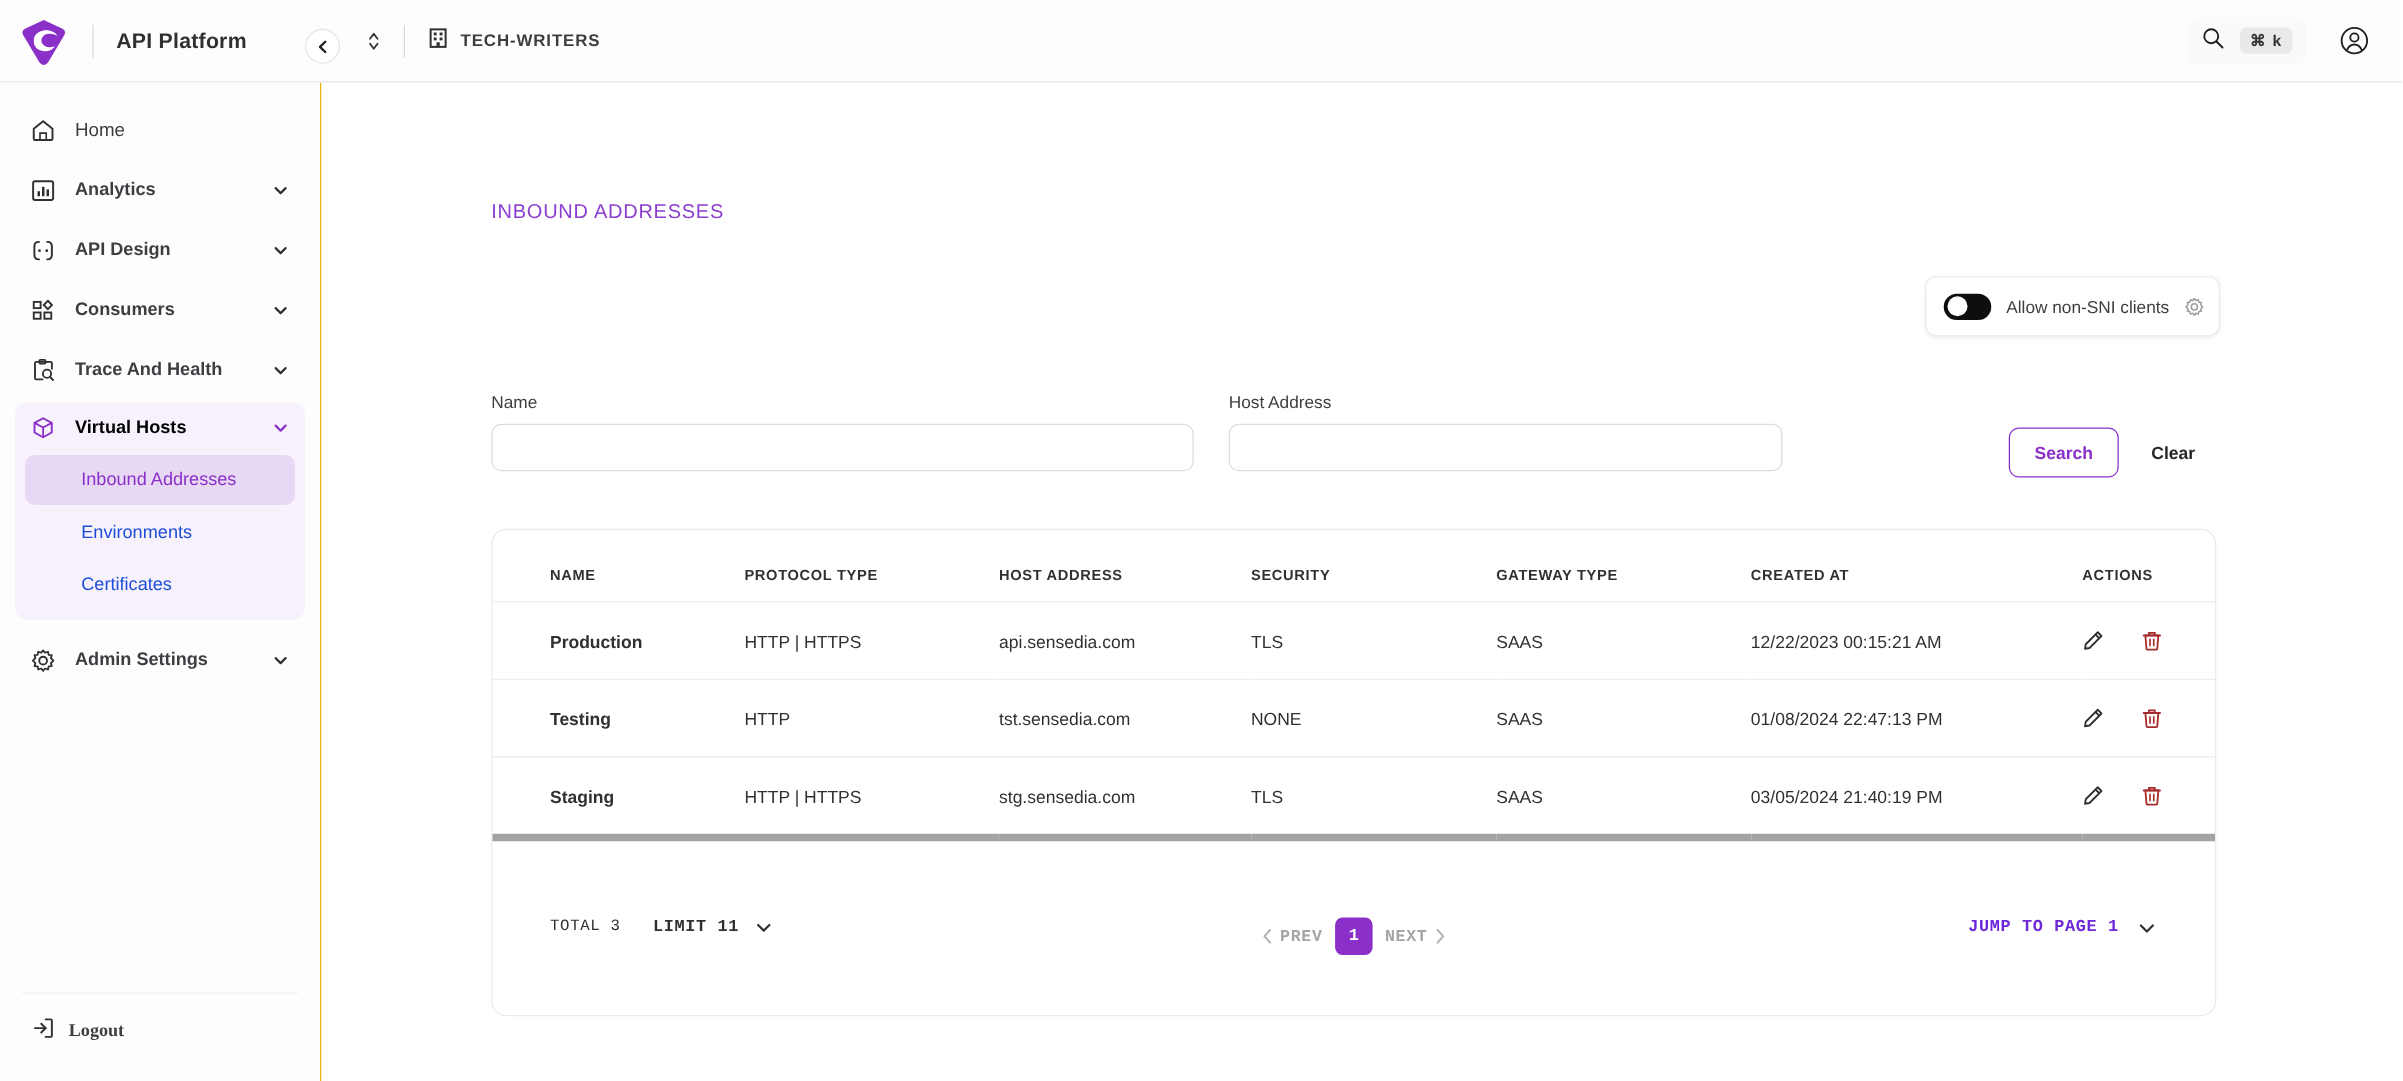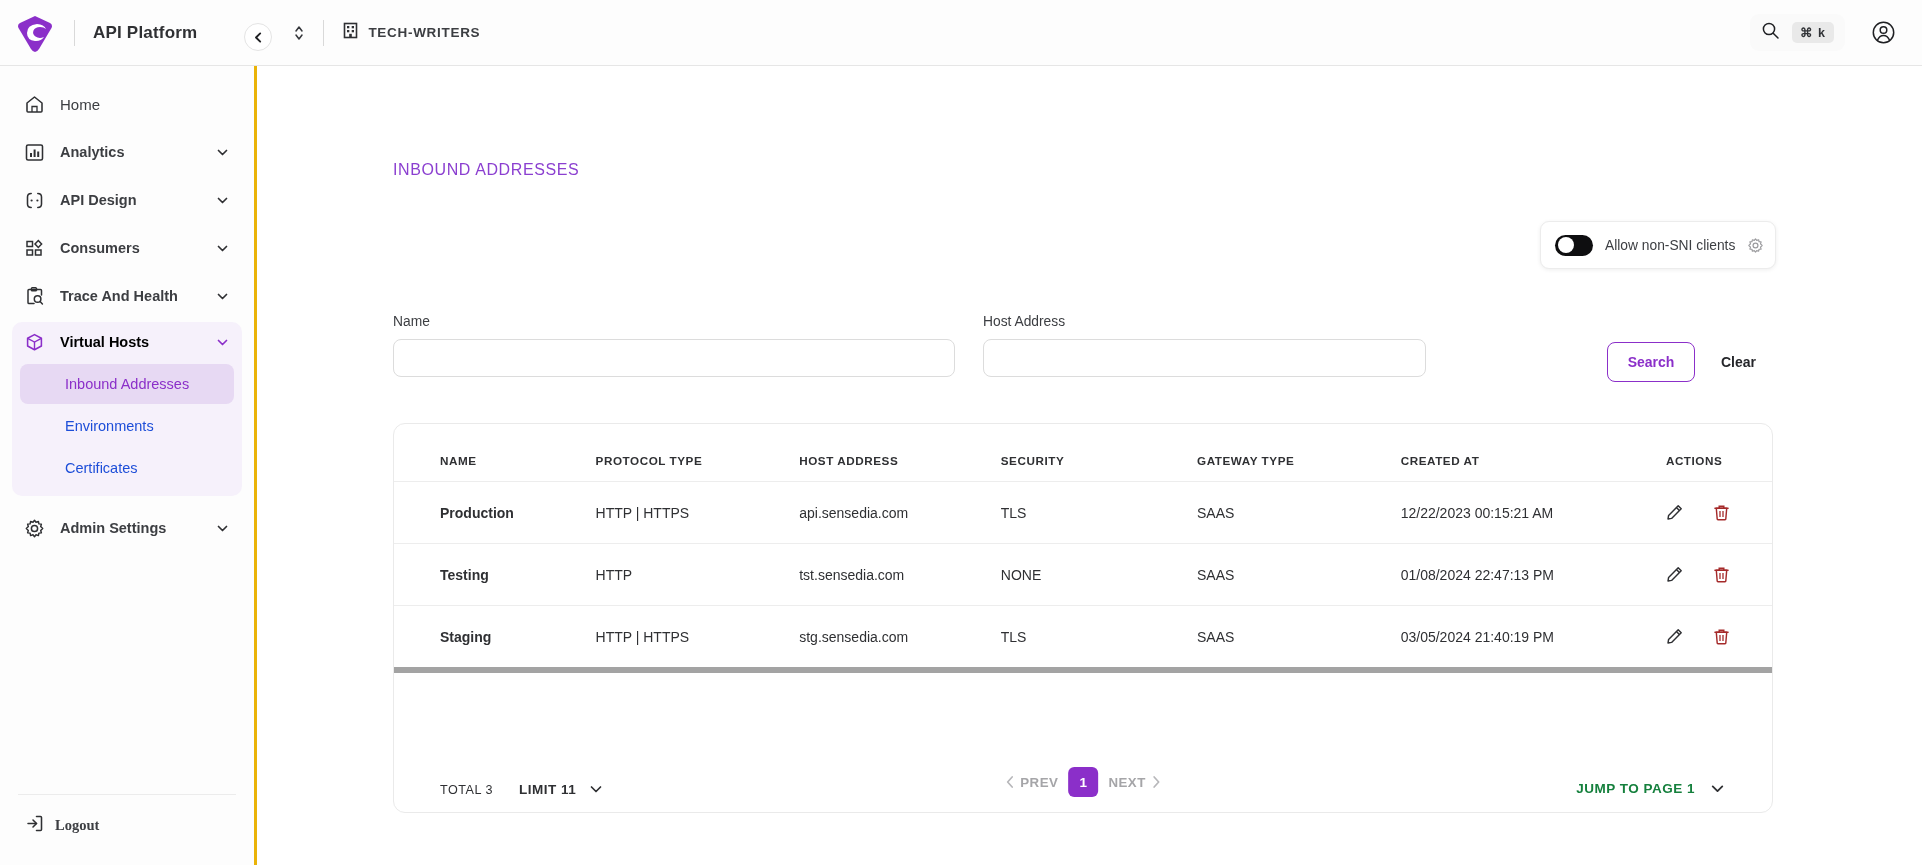--- a/index.html
+++ b/index.html
@@ -38,21 +38,21 @@
     background: #e9e9e9; border-radius: 5px; padding: 3px 8px;
     font-size: 12.5px; color: #303236; font-weight: bold; letter-spacing: 1px;
   }
   .avatar-btn { margin-left: 26px; cursor: pointer; display: flex; }
 
   
   .sidebar {
     position: absolute; top: 66px; left: 0;
     width: 257px; height: 799px;
     background: #fdfdfd;
-    border-right: 3px solid #eab308;
+    border-right: 1px solid #eab308;
     padding-top: 14px;
     z-index: 30;
     display: flex; flex-direction: column;
   }
   .collapse-btn {
     position: absolute; top: 23px; left: 244px;
     width: 28px; height: 28px; border-radius: 50%;
     background: #ffffff; border: 1px solid #e4e4e4;
     display: flex; align-items: center; justify-content: center;
     cursor: pointer; z-index: 45;
@@ -150,37 +150,37 @@
   .c-proto { width: 192px; }
   .c-host { width: 190px; }
   .c-sec { width: 185px; }
   .c-gw { width: 192px; }
   .c-created { width: 250px; }
   .c-act { width: 100px; }
   .actions { display: flex; gap: 30px; align-items: center; }
   .icon-btn { cursor: pointer; display: flex; }
 
   .pager {
-    position: absolute; bottom: 15px; left: 0; width: 100%; height: 74px;
-    display: flex; align-items: flex-end; padding: 0 46px;
+    position: absolute; bottom: 4px; left: 0; width: 100%; height: 74px;
+    display: flex; align-items: flex-start; padding: 0 46px; font-family: Liberation Mono, monospace;
   }
   .total { font-size: 12.6px; letter-spacing: .5px; color: #2f3033; }
   .limit { display: flex; align-items: center; gap: 12px; margin-left: 26px; cursor: pointer; }
   .limit-text { font-size: 13.5px; font-weight: bold; letter-spacing: .5px; color: #2f3033; }
   .pages { position: absolute; left: 50%; transform: translateX(-50%);
            display: flex; align-items: center; gap: 10px; }
   .pg-nav { display: flex; align-items: center; gap: 2px; color: #a5a5a8;
             font-size: 13.3px; font-weight: bold; letter-spacing: .5px; cursor: pointer; }
   .pg-num {
     width: 30px; height: 30px; border-radius: 6px; background: #8b2fc9; color: #ffffff;
     display: flex; align-items: center; justify-content: center;
     font-size: 13.5px; font-weight: bold; cursor: pointer;
   }
   .jump { margin-left: auto; display: flex; align-items: center; gap: 14px; cursor: pointer; }
-  .jump-text { font-size: 13.5px; font-weight: bold; letter-spacing: .5px; color: #15803d; }
+  .jump-text { font-size: 13.5px; font-weight: bold; letter-spacing: .5px; color: #6d28d9; }
 </style>
 </head>
 <body>
 
 <div class="app">
 
   <div class="topbar">
     <div class="logo">
       <svg width="42" height="42" viewBox="0 0 42 42">
         <path d="M21 4 L36 11 Q39 12.5 37.5 16 L25 37 Q21 43 17 37 L4.5 16 Q3 12.5 6 11 Z" fill="#8b2fc9"></path>

